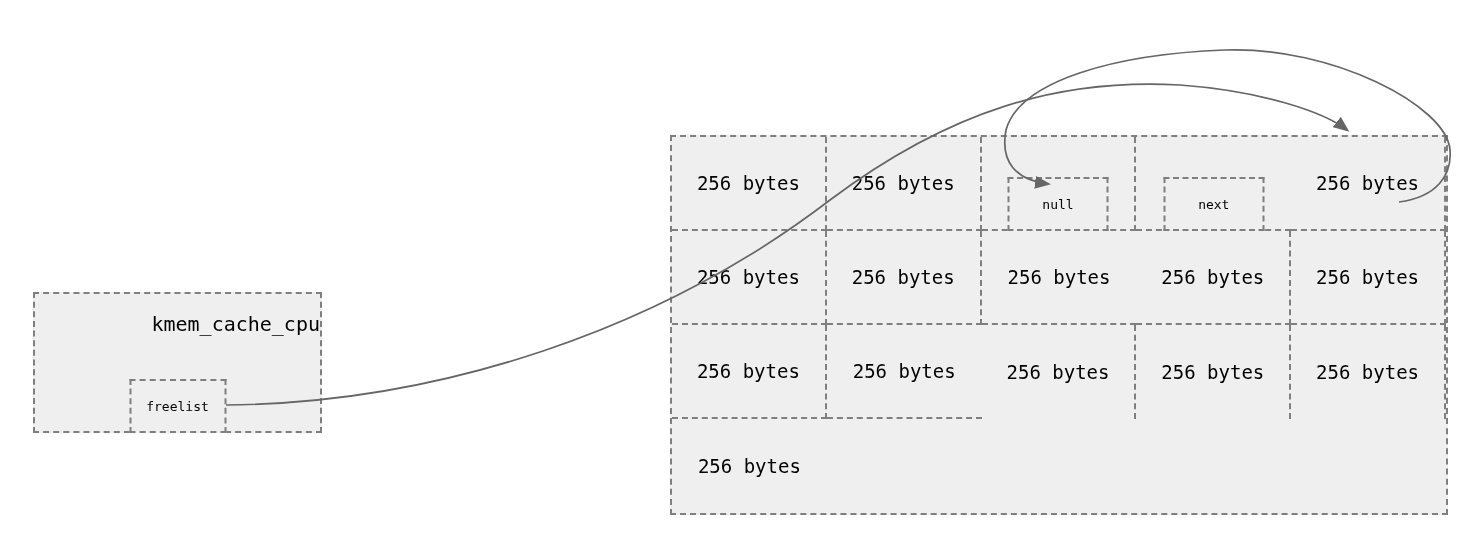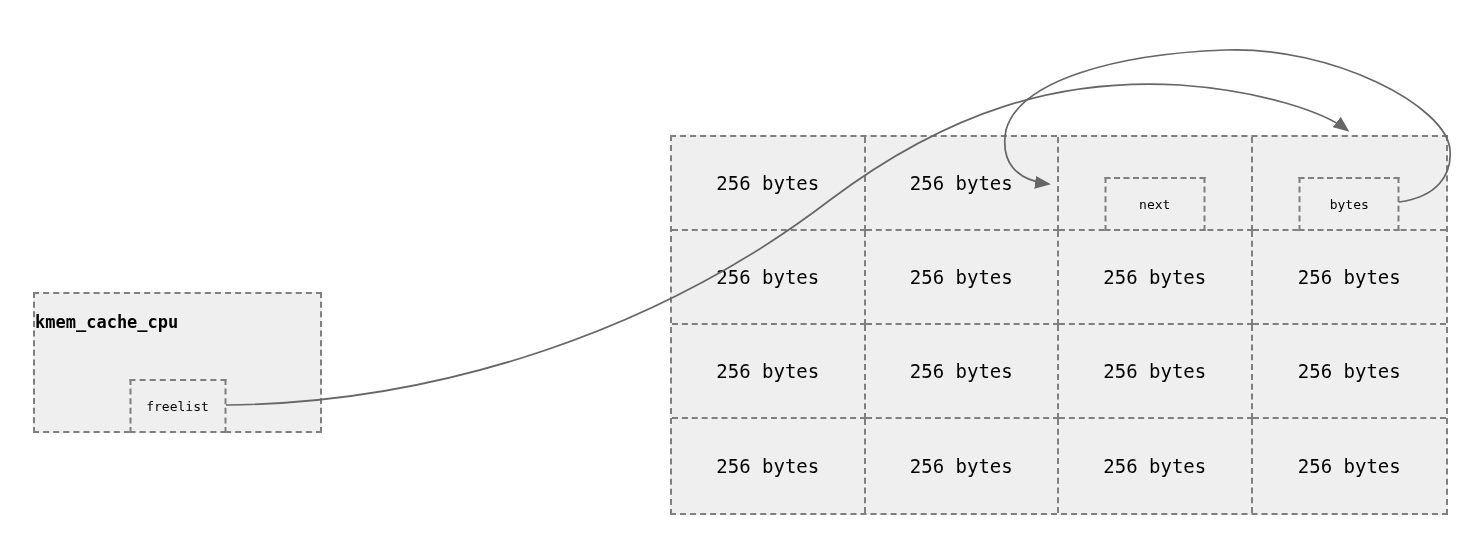--- a/index.html
+++ b/index.html
@@ -19,24 +19,23 @@
   }
   
   .cache-box {
     position: absolute;
     left: 33px; top: 292px;
     width: 289px; height: 141px;
   }
   .cache-title {
     position: absolute;
     top: 18px; left: 0; right: 0;
-    text-align: left;
-    font-size: 17px;
+    text-align: right;
+    font-size: 20px;
     white-space: nowrap;
-    font-weight: bold;
   }
   .inner-pointer-box {
     position: absolute;
     left: 50%;
     bottom: -2px;
     transform: translateX(-50%);
     border: 2px dashed var(--dash_border, #7f7f7f);
     background: var(--box_fill, #efefef);
     display: flex;
     align-items: center;
@@ -44,21 +43,21 @@
     font-size: 13px;
     white-space: nowrap;
   }
   .freelist-box { width: 97px; height: 54px; justify-content: center; }
   
   .slab-grid {
     position: absolute;
     left: 670px; top: 135px;
     width: 778px; height: 380px;
     display: grid;
-    grid-template-columns: repeat(4, 1fr);
+    grid-template-columns: repeat(5, 1fr);
     grid-template-rows: repeat(4, 1fr);
   }
   .cell {
     position: relative;
     display: flex;
     align-items: center;
     justify-content: center;
     font-size: 19px;
     border-right: 2px dashed var(--dash_border, #7f7f7f);
     border-bottom: 2px dashed var(--dash_border, #7f7f7f);
@@ -94,26 +93,26 @@
 
   <div class="dashed-box slab-grid">
     <div class="cell">
       <span class="cell-label">256 bytes</span>
     </div>
     <div class="cell">
       <span class="cell-label">256 bytes</span>
     </div>
     <div class="cell">
       <div class="inner-pointer-box pointer-cell-box">
-        <span>next</span>
+        <span>null</span>
       </div>
     </div>
     <div class="cell">
       <div class="inner-pointer-box pointer-cell-box">
-        <span>bytes</span>
+        <span>next</span>
       </div>
     </div>
     <div class="cell">
       <span class="cell-label">256 bytes</span>
     </div>
     <div class="cell">
       <span class="cell-label">256 bytes</span>
     </div>
     <div class="cell">
       <span class="cell-label">256 bytes</span>

